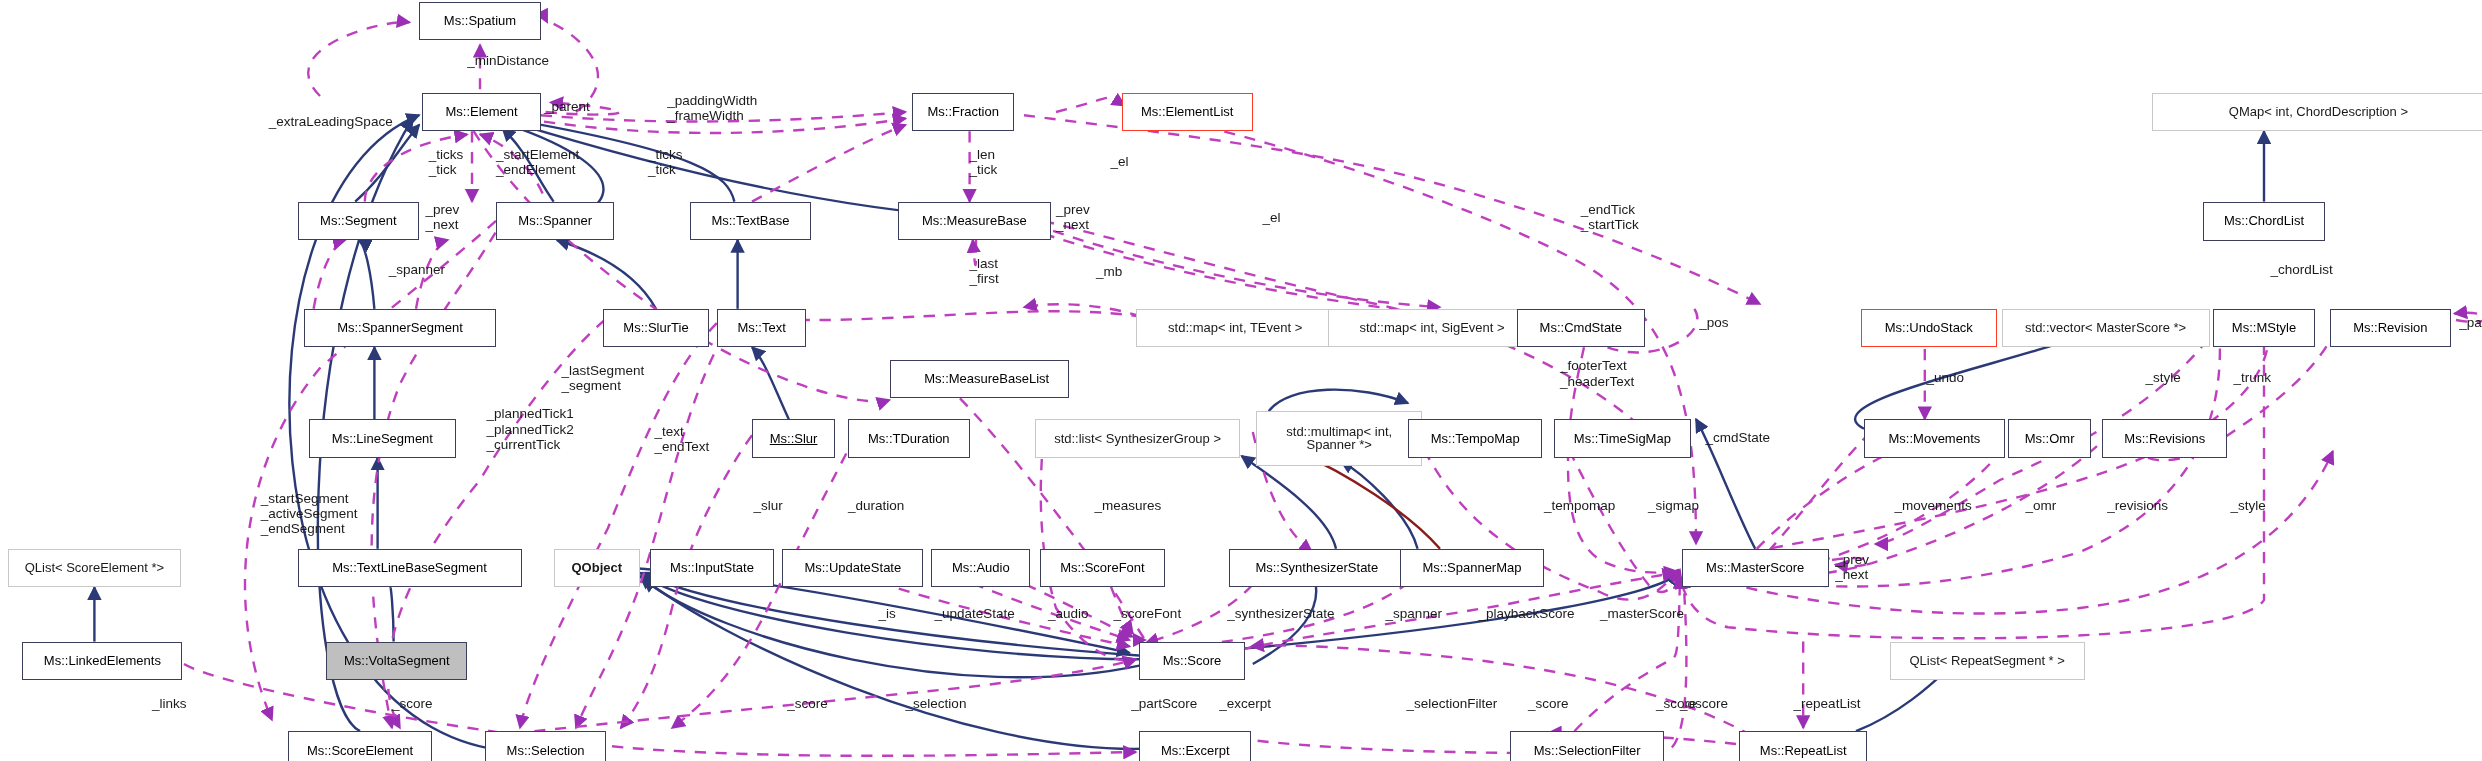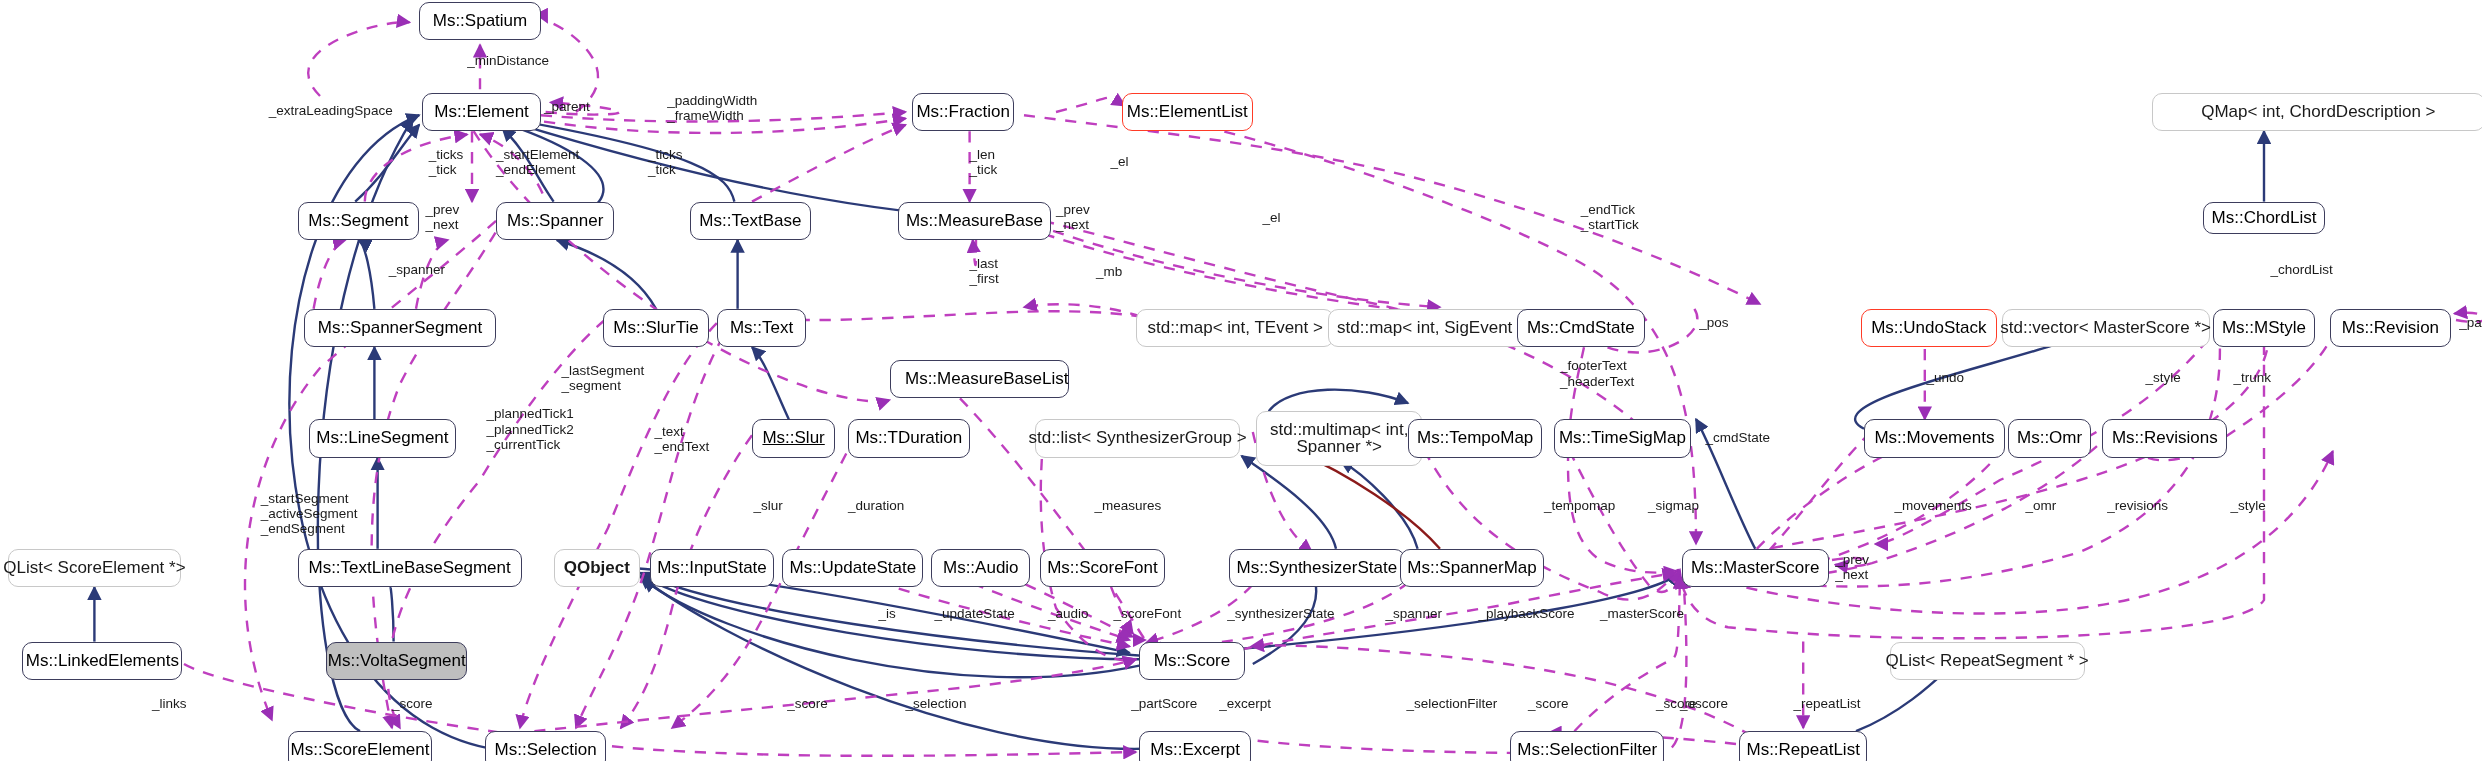--- a/index.html
+++ b/index.html
@@ -2,21 +2,21 @@
 <html><head>
 <meta charset="utf-8">
 <title>Ms::VoltaSegment Collaboration Diagram</title>
 <style>
   html,body{margin:0;padding:0;background:#ffffff;}
   #canvas{position:relative;width:2482px;height:761px;background:#ffffff;
           font-family:"Liberation Sans",sans-serif;overflow:hidden;}
   svg#edges{position:absolute;left:0;top:0;width:2482px;height:761px;}
   .node{position:absolute;box-sizing:border-box;display:flex;align-items:center;
         justify-content:center;text-align:center;line-height:1.05;
-        font-size:17px;color:#000000;white-space:pre;border-radius:10px;}
+        font-size:13px;color:#000000;white-space:pre;}
   .node.cls{background:#ffffff;border:1.6px solid #3d3d5c;}
   .node.tmpl{background:#ffffff;border:1.2px solid #c8c8c8;color:#1a1a1a;}
   .node.hi{background:#bfbfbf;border:1.6px solid #3d3d5c;}
   .node.red{background:#ffffff;border:1.6px solid #ff3b26;}
   .elabel{position:absolute;font-size:13.5px;color:#1a1a1a;
           font-family:"Liberation Sans",sans-serif;white-space:pre;line-height:1.12;}
 </style>
 </head>
 <body>
 
@@ -140,21 +140,21 @@
 
 <div class="node cls" style="left: 419.2px; top: 1.6px; width: 121.6px; height: 38.4px;">Ms::Spatium</div>
     <div class="node cls" style="left: 422.4px; top: 92.8px; width: 118.4px; height: 38.4px;">Ms::Element</div>
     <div class="node cls" style="left: 912px; top: 92.8px; width: 102.4px; height: 38.4px;">Ms::Fraction</div>
     <div class="node red" style="left: 1121.6px; top: 92.8px; width: 131.2px; height: 38.4px;">Ms::ElementList</div>
     <div class="node tmpl" style="left: 2152px; top: 92.8px; width: 332.8px; height: 38.4px;">QMap&lt; int, ChordDescription &gt;</div>
     <div class="node cls" style="left: 297.6px; top: 201.6px; width: 121.6px; height: 38.4px;">Ms::Segment</div>
     <div class="node cls" style="left: 496px; top: 201.6px; width: 118.4px; height: 38.4px;">Ms::Spanner</div>
     <div class="node cls" style="left: 689.6px; top: 201.6px; width: 121.6px; height: 38.4px;">Ms::TextBase</div>
     <div class="node cls" style="left: 897.6px; top: 201.6px; width: 153.6px; height: 38.4px;">Ms::MeasureBase</div>
-    <div class="node cls" style="left: 2203.2px; top: 201.6px; width: 121.6px; height: 32px;">Ms::ChordList</div>
+    <div class="node cls" style="left: 2203.2px; top: 201.6px; width: 121.6px; height: 39px;">Ms::ChordList</div>
     <div class="node cls" style="left: 304px; top: 308.8px; width: 192px; height: 38.4px;">Ms::SpannerSegment</div>
     <div class="node cls" style="left: 603.2px; top: 308.8px; width: 105.6px; height: 38.4px;">Ms::SlurTie</div>
     <div class="node cls" style="left: 716.8px; top: 308.8px; width: 89.6px; height: 38.4px;">Ms::Text</div>
     <div class="node tmpl" style="left: 1136px; top: 308.8px; width: 198.4px; height: 38.4px;">std::map&lt; int, TEvent &gt;</div>
     <div class="node tmpl" style="left: 1328px; top: 308.8px; width: 208px; height: 38.4px;">std::map&lt; int, SigEvent &gt;</div>
     <div class="node cls" style="left: 1516.8px; top: 308.8px; width: 128px; height: 38.4px;">Ms::CmdState</div>
     <div class="node red" style="left: 1860.8px; top: 308.8px; width: 136px; height: 38.4px;">Ms::UndoStack</div>
     <div class="node tmpl" style="left: 2001.6px; top: 308.8px; width: 208px; height: 38.4px;">std::vector&lt; MasterScore *&gt;</div>
     <div class="node cls" style="left: 2212.8px; top: 308.8px; width: 102.4px; height: 38.4px;">Ms::MStyle</div>
     <div class="node cls" style="left: 2329.6px; top: 308.8px; width: 121.6px; height: 38.4px;">Ms::Revision</div>
@@ -183,21 +183,21 @@
     <div class="node cls" style="left: 22.4px; top: 641.6px; width: 160px; height: 38.4px;">Ms::LinkedElements</div>
     <div class="node hi" style="left: 326.4px; top: 641.6px; width: 140.8px; height: 38.4px;">Ms::VoltaSegment</div>
     <div class="node cls" style="left: 1139.2px; top: 641.6px; width: 105.6px; height: 38.4px;">Ms::Score</div>
     <div class="node tmpl" style="left: 1889.6px; top: 641.6px; width: 195.2px; height: 38.4px;">QList&lt; RepeatSegment * &gt;</div>
     <div class="node cls" style="left: 288px; top: 731.2px; width: 144px; height: 38.4px;">Ms::ScoreElement</div>
     <div class="node cls" style="left: 484.8px; top: 731.2px; width: 121.6px; height: 38.4px;">Ms::Selection</div>
     <div class="node cls" style="left: 1139.2px; top: 731.2px; width: 112px; height: 38.4px;">Ms::Excerpt</div>
     <div class="node cls" style="left: 1510.4px; top: 731.2px; width: 153.6px; height: 38.4px;">Ms::SelectionFilter</div>
     <div class="node cls" style="left: 1739.2px; top: 731.2px; width: 128px; height: 38.4px;">Ms::RepeatList</div>
     <div class="elabel" style="left: 467.2px; top: 52.8px;">_minDistance</div>
-    <div class="elabel" style="left: 268.8px; top: 103px;">_extraLeadingSpace</div>
+    <div class="elabel" style="left: 268.8px; top: 114px;">_extraLeadingSpace</div>
     <div class="elabel" style="left: 544px; top: 99.2px;">_parent</div>
     <div class="elabel" style="left: 667.2px; top: 92.8px;">_paddingWidth
 _frameWidth</div>
     <div class="elabel" style="left: 428.8px; top: 147.2px;">_ticks
 _tick</div>
     <div class="elabel" style="left: 496px; top: 147.2px;">_startElement
 _endElement</div>
     <div class="elabel" style="left: 648px; top: 147.2px;">_ticks
 _tick</div>
     <div class="elabel" style="left: 969.6px; top: 147.2px;">_len

